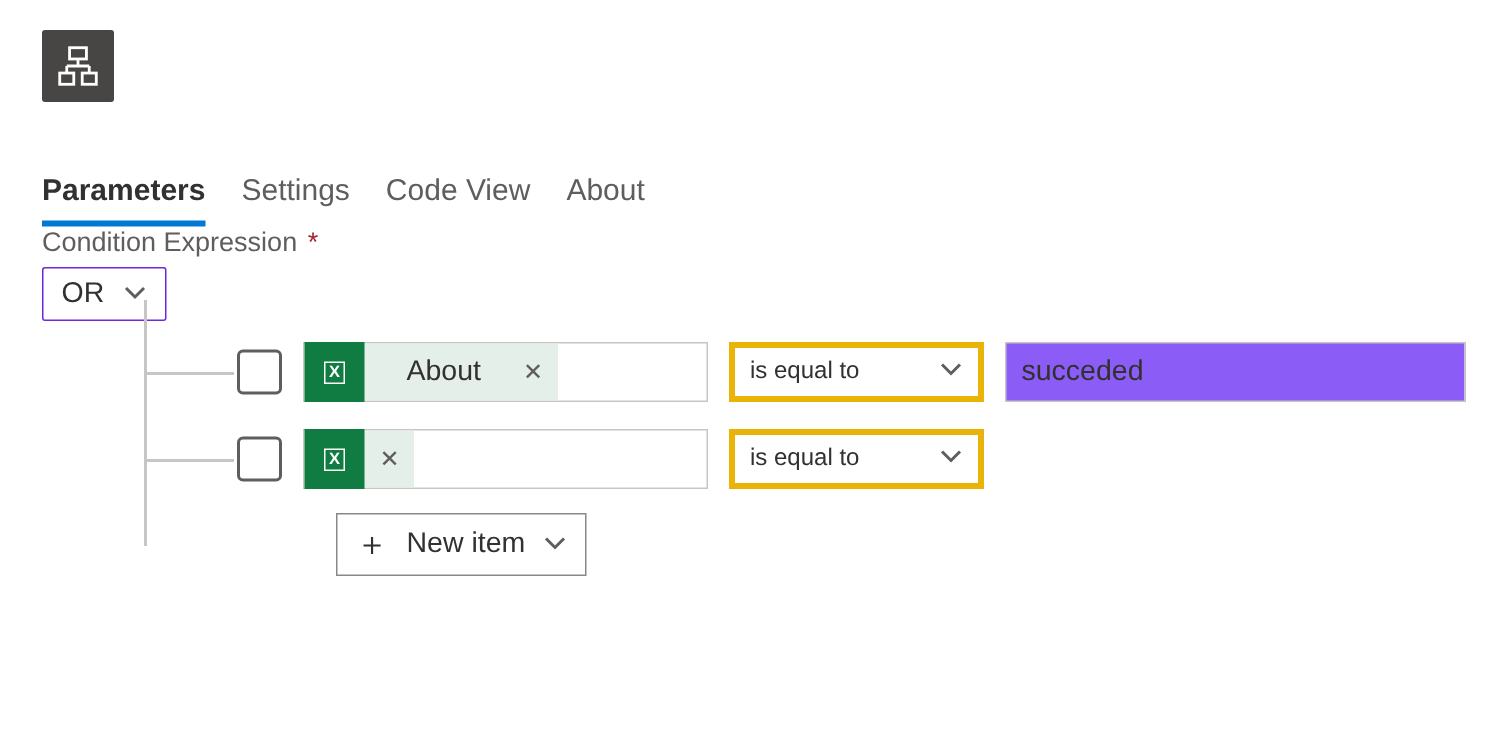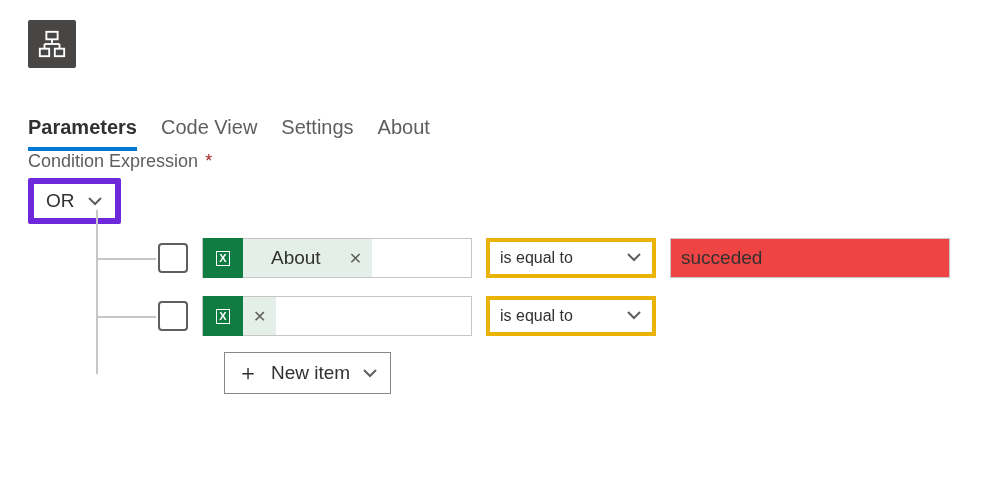--- a/index.html
+++ b/index.html
@@ -39,21 +39,21 @@
     .req { color: #a4262c; margin-left: 2px; }
 
     
     .logic-area { position: relative; margin-top: 6px; }
 
     .or-select {
       display: inline-flex;
       align-items: center;
       gap: 12px;
       padding: 6px 12px;
-      border: 6px solid #6d28d9;
+      border: 1px solid #6d28d9;
       border-radius: 2px;
       background: #fff;
       cursor: pointer;
       font-size: 19px;
     }
 
     .rows-wrap { margin-left: 68px; position: relative; }
 
     .tree-vert {
       position: absolute;
@@ -119,26 +119,26 @@
       width: 170px; height: 40px;
       border: 4px solid #eab308;
       display:flex; align-items:center; padding: 16px 10px;
       justify-content: space-between;
       cursor:pointer;
       font-size: 16px;
       flex-shrink:0;
     }
 
     .value-field {
-      width: 280px; height: 40px;
+      width: 307px; height: 40px;
       border: 1px solid #c8c6c4;
       padding: 0 10px;
       display:flex; align-items:center;
       font-size: 19px;
-      background:#ef4444;
+      background:#8b5cf6;
       flex-shrink:0;
       cursor:text;
     }
 
     .new-item-btn {
       display: inline-flex;
       align-items: center;
       gap: 12px;
       height: 42px;
       border: 1px solid #8a8886;
@@ -167,22 +167,22 @@
         <line x1="24" y1="16" x2="24" y2="21"></line>
         <rect x="3" y="21" width="10" height="8"></rect>
         <rect x="19" y="21" width="10" height="8"></rect>
       </g>
     </svg>
   </div>
 </div>
 
 <div class="tabs">
   <div class="tab active">Parameters</div>
+  <div class="tab">Settings</div>
   <div class="tab">Code View</div>
-  <div class="tab">Settings</div>
   <div class="tab">About</div>
 </div>
 
 <div class="field-label">
   <span>Condition Expression</span>
   <span class="req">*</span>
 </div>
 
 <div class="logic-area">
 

